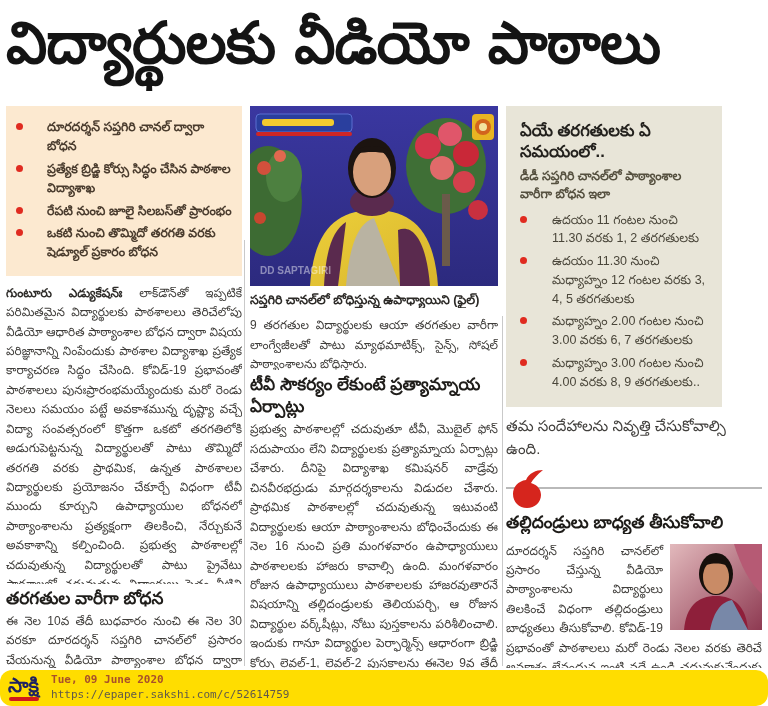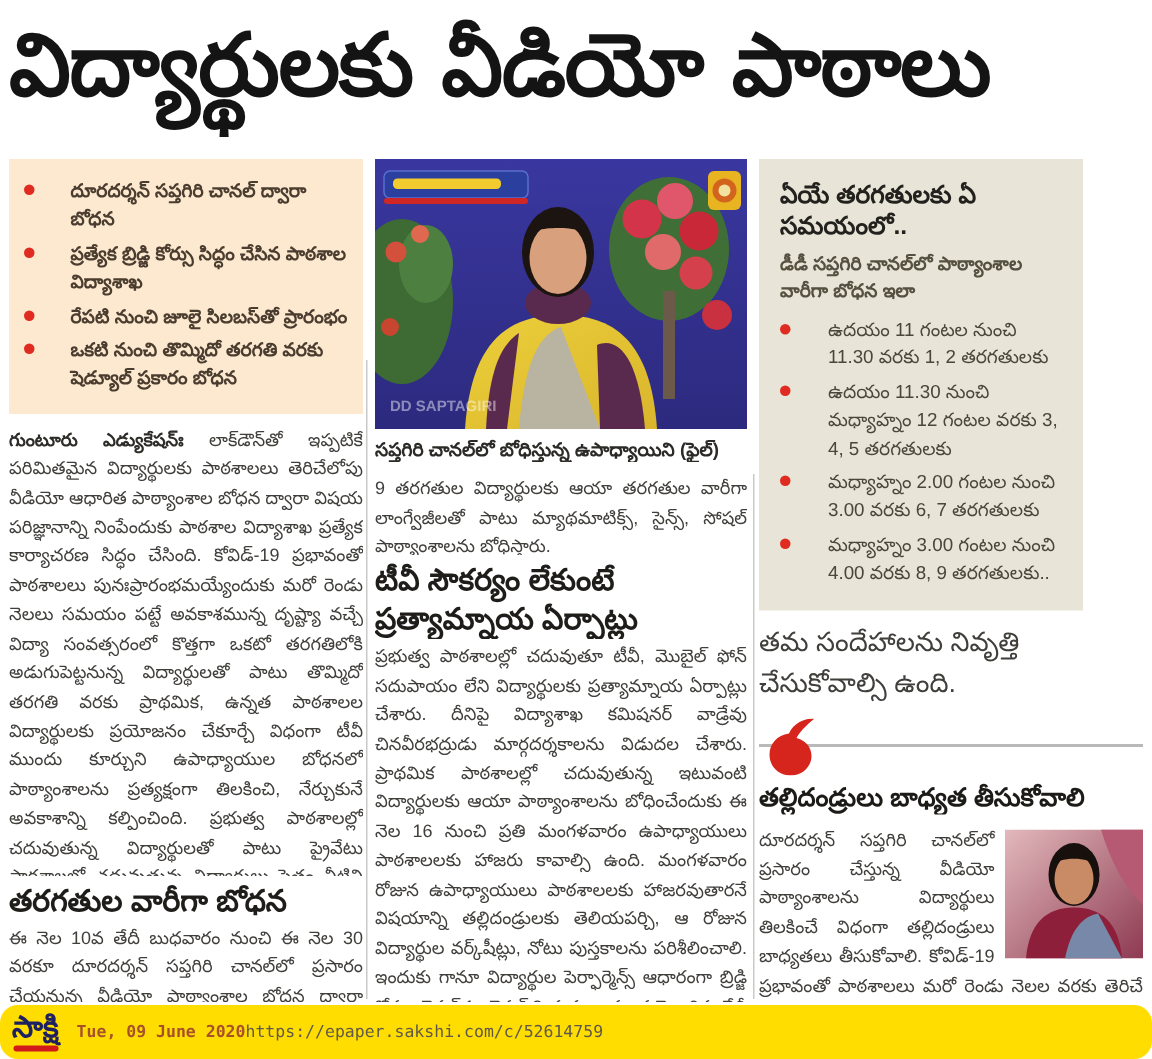--- a/index.html
+++ b/index.html
@@ -38,55 +38,55 @@
     flex:0 0 auto; width:7px; height:7px; border-radius:50%;
     background:#e02b20; margin-top:5px;
   }
   
   .body-txt {
     font-size:12px; line-height:1.62; color:#413f3c; text-align:justify;
     overflow:hidden;
   }
   .body-txt b.dateline { color:#2e2c29; }
   .subhead {
-    font-size:20px; font-weight:bold; color:#1f1d1a; margin:4px 0 2px 0;
+    font-size:17px; font-weight:bold; color:#1f1d1a; margin:4px 0 2px 0;
     line-height:1.3; overflow:hidden;
   }
   
   .tvwrap { width:248px; }
   .tvphoto { display:block; width:248px; height:180px; }
   .caption {
     font-size:12.5px; font-weight:bold; color:#2c2a27; margin:6px 0 8px 0;
     line-height:1.3; overflow:hidden;
   }
   
   .schedbox {
     background:#e8e5d8; padding:14px 12px 12px 14px; width:216px;
     min-height:200px; margin-bottom:8px;
   }
   .sched-title { font-size:16.5px; font-weight:bold; color:#23211d; margin-bottom:6px; line-height:1.25; }
   .sched-sub  { font-size:12.5px; font-weight:bold; color:#55503f; margin-bottom:7px; line-height:1.45; }
   .schedbox .li { display:flex; gap:25px; font-size:12.5px; color:#4a463a; line-height:1.5; margin-bottom:4px; }
   
-  .closing-line { font-size:18px; color:#413f3c; margin:2px 0 10px 0; line-height:1.5; overflow:hidden; }
+  .closing-line { font-size:15px; color:#413f3c; margin:2px 0 10px 0; line-height:1.5; overflow:hidden; }
   .quote-divider { position:relative; height:38px; margin-bottom:4px; }
   .quote-divider .line { position:absolute; left:0; right:0; top:17px; height:2px; background:#b9b9b9; }
   .quote-divider svg { position:absolute; left:4px; top:0; }
   .op-subhead { font-size:17px; font-weight:bold; color:#1d1b18; margin-bottom:8px; line-height:1.25; overflow:hidden; }
   .op-body { font-size:12px; line-height:1.62; color:#413f3c; text-align:justify; overflow:hidden; }
   .op-photo { float:right; margin:2px 0 4px 7px; width:92px; height:86px; }
   
   .footer {
     position:absolute; left:0; bottom:0; width:768px; height:36px;
     background:#ffdd00; display:flex; align-items:center; padding:0 8px; gap:12px;border-radius:12px;
   }
   .logo-block { display:flex; flex-direction:column; align-items:center; line-height:1; }
   .logo-telugu { font-size:20px; font-weight:bold; color:#1e2161; }
   .logo-tag { width:30px; height:4px; background:#d11a1a; border-radius:2px; margin-top:2px; }
-  .foot-text { display:flex; flex-direction:row; justify-content:center; }
+  .foot-text { display:flex; flex-direction:column; justify-content:center; }
   .foot-date { font-family:"DejaVu Sans Mono", monospace; font-size:11px; font-weight:bold; color:#a8502a; line-height:1.35; }
   .foot-url  { font-family:"DejaVu Sans Mono", monospace; font-size:11px; color:#60594a; line-height:1.35; }
 </style>
 </head>
 <body>
 
 <div class="page">
 
   <h1 class="headline">విద్యార్థులకు వీడియో పాఠాలు</h1>
 

